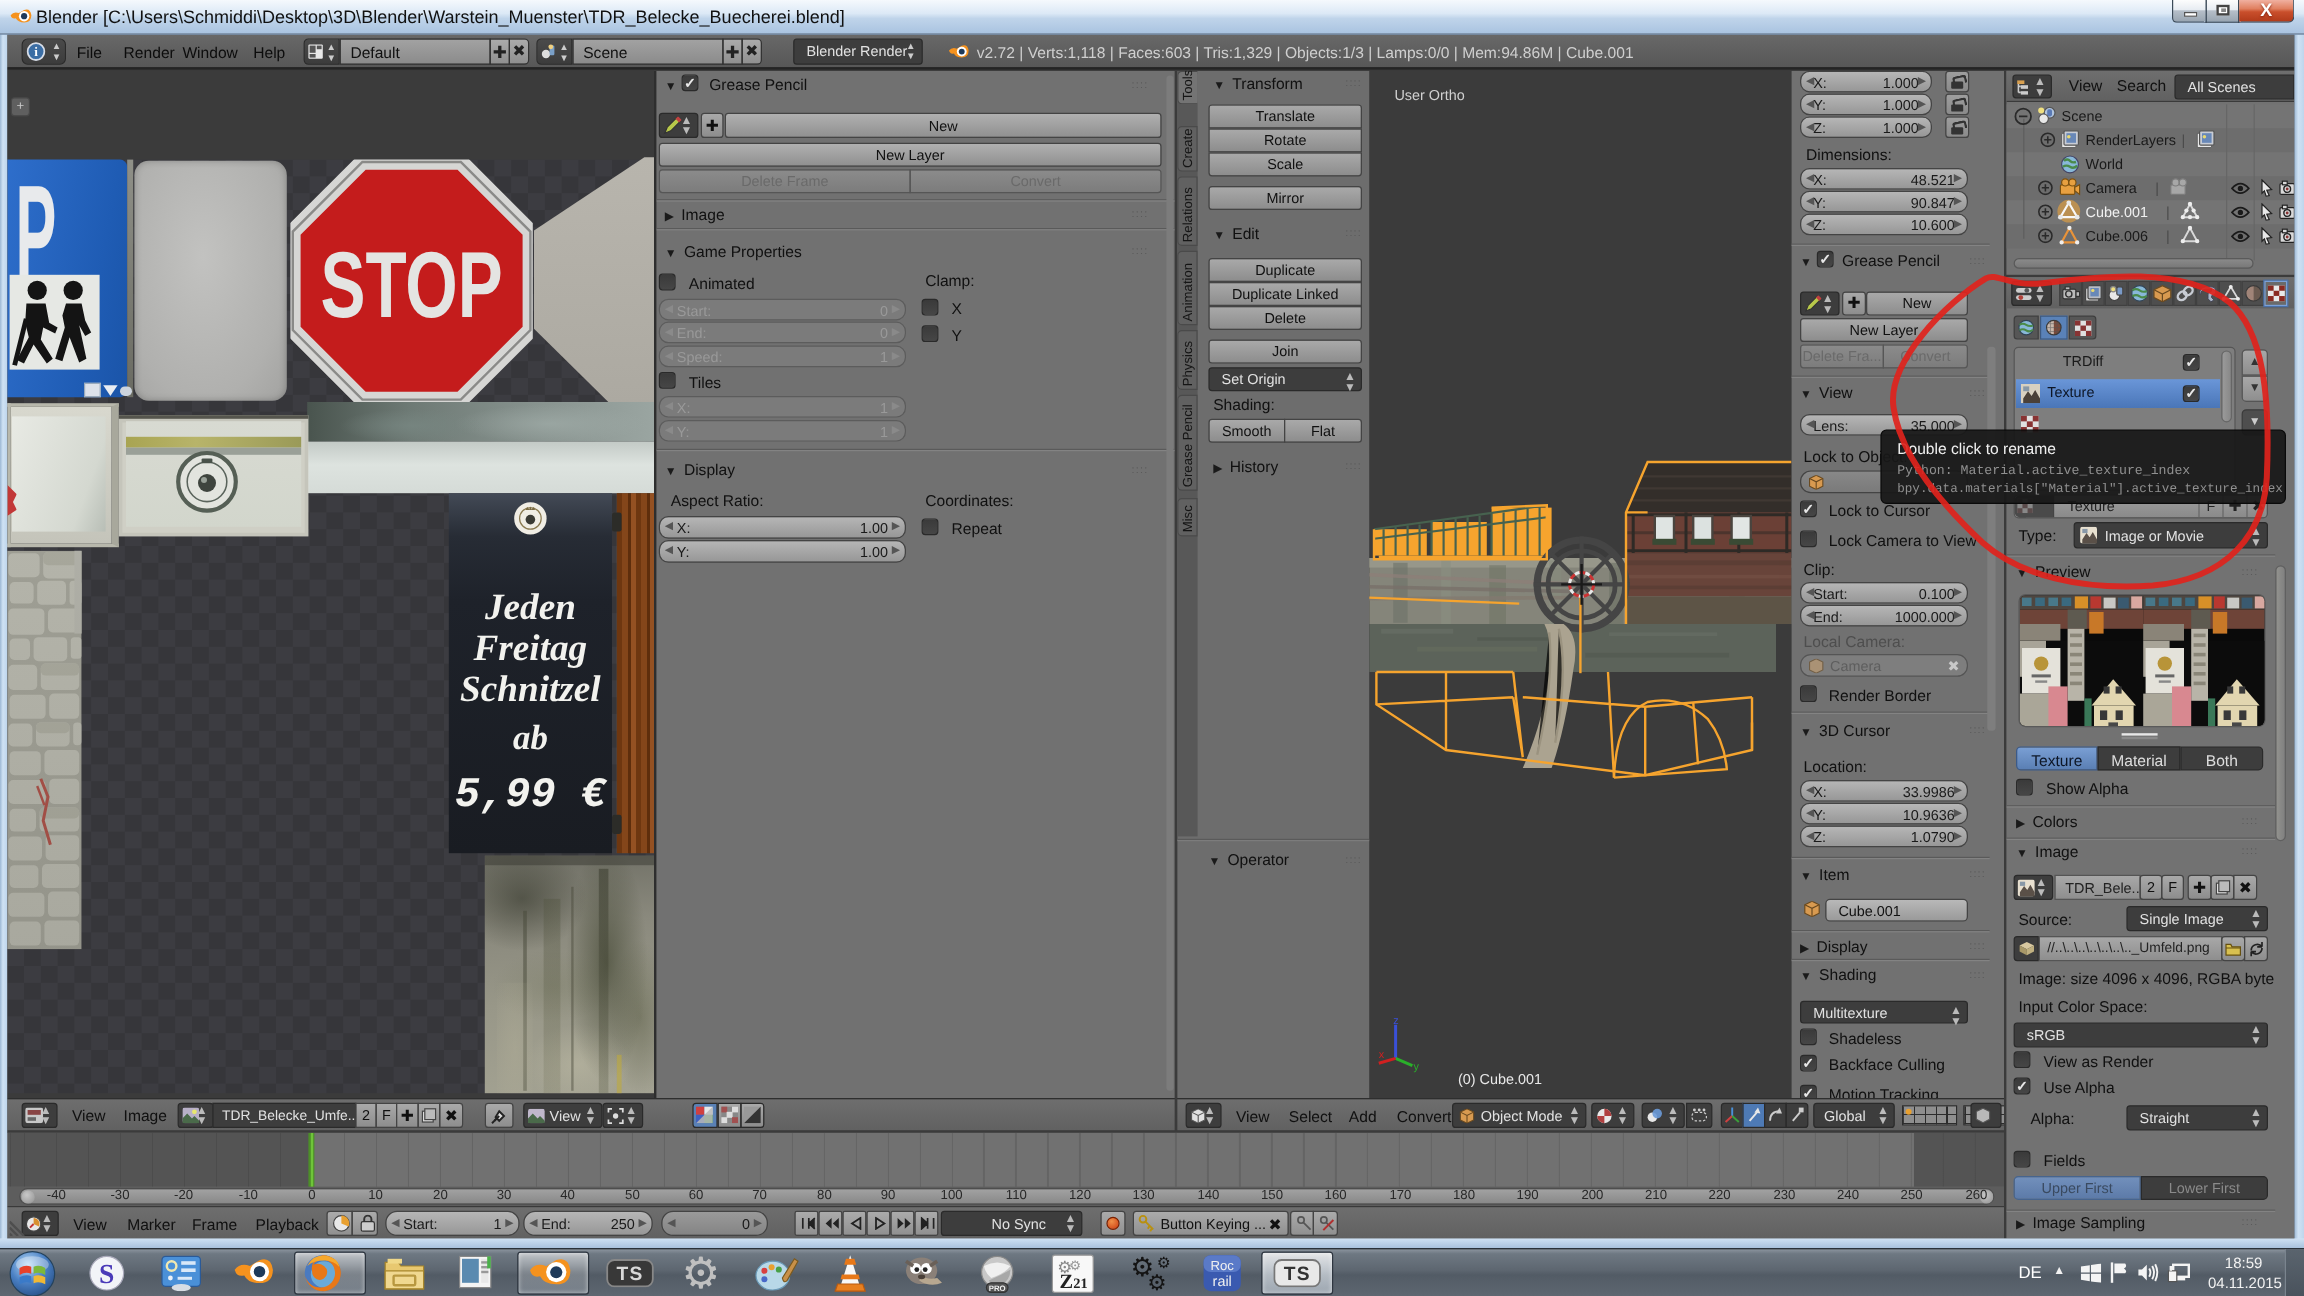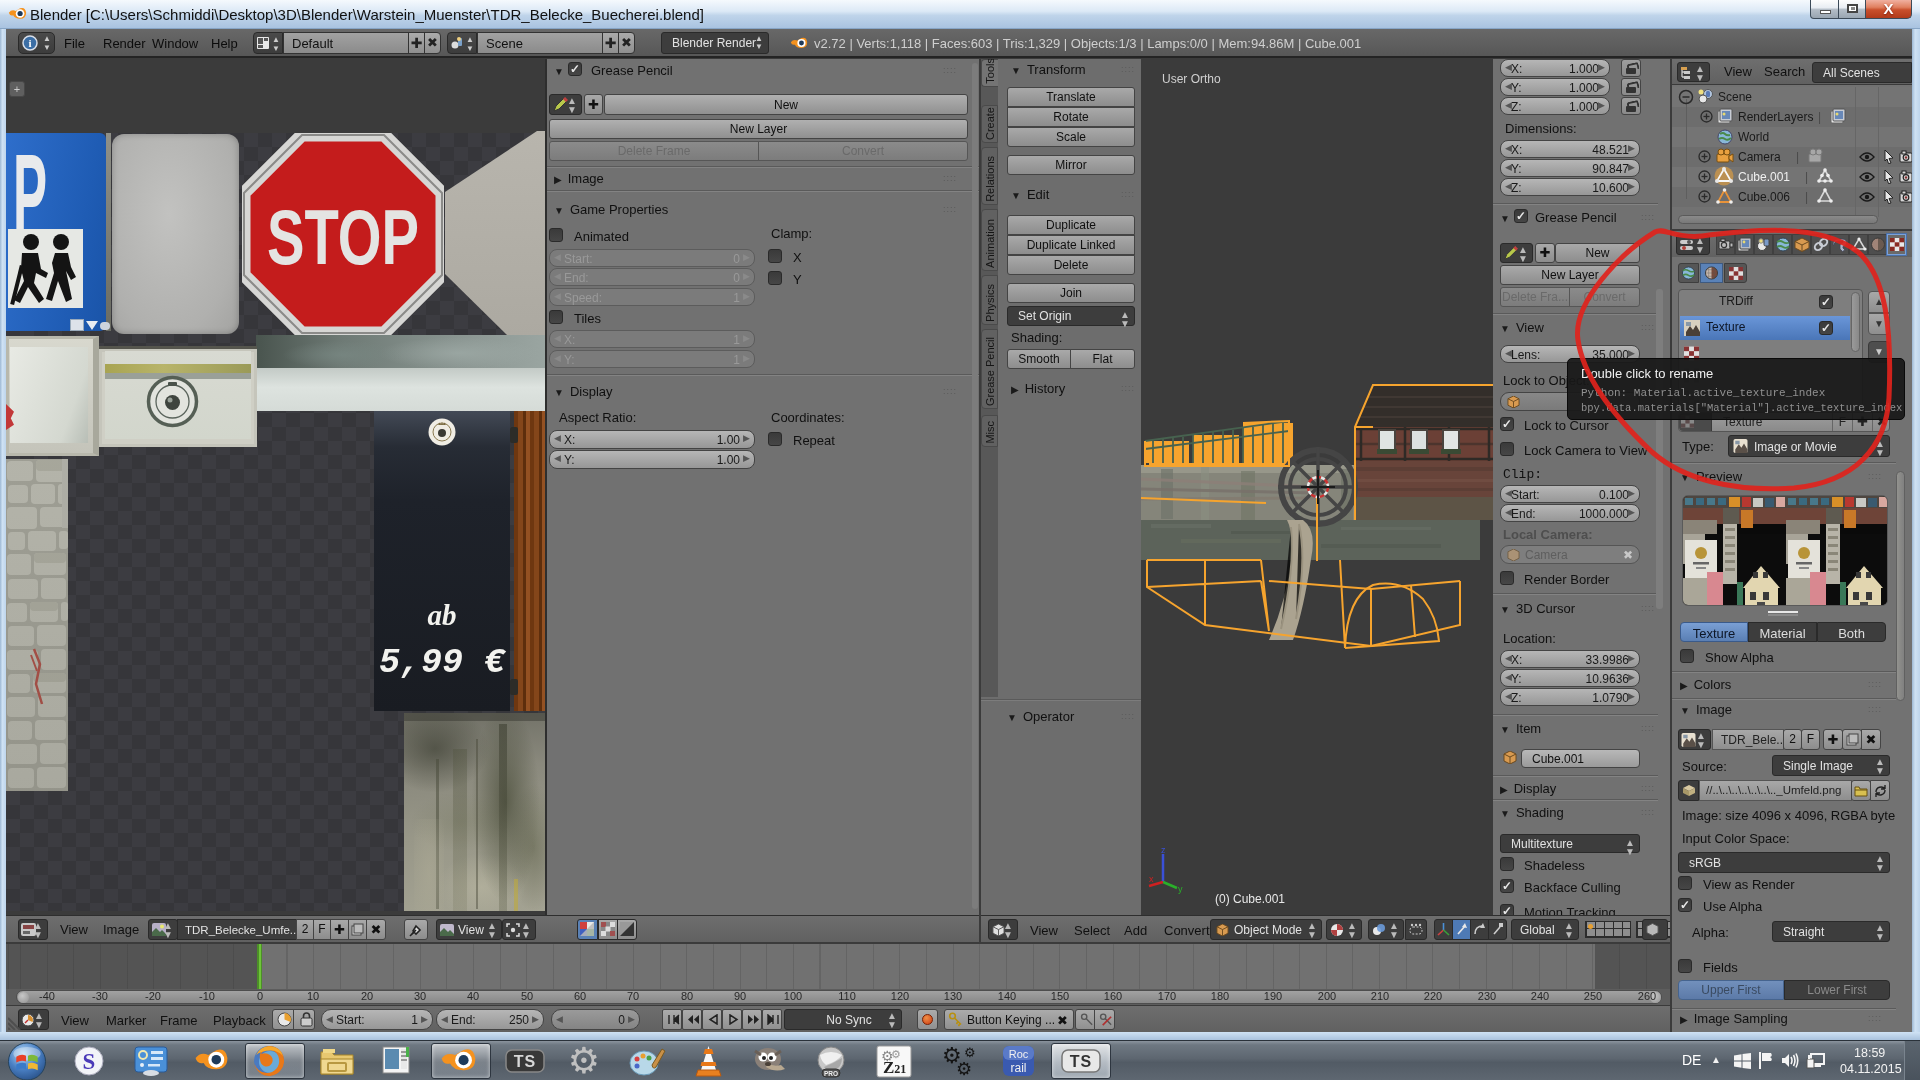--- a/index.html
+++ b/index.html
@@ -218,20 +218,21 @@
     <rect x="23" y="8" width="9" height="4" rx="1" fill="#49524a"></rect>
   </svg>
 
   <div class="abs" style="left:368px;top:352px;width:136px;height:300px;background:linear-gradient(#434a56,#272c35 12%,#1e222a 30%,#191c22);"></div>
   <svg class="abs" style="left:421px;top:358px" width="30" height="30" viewBox="0 0 30 30">
     <circle cx="15" cy="15" r="13.5" fill="#f0ede4"></circle>
     <circle cx="15" cy="15" r="9" fill="none" stroke="#8a7a50" stroke-width="1"></circle>
     <circle cx="15" cy="16" r="4" fill="#3a3a34"></circle>
     <path d="M 11 8 L 12.5 5.5 L 14 7.5 L 15 5 L 16 7.5 L 17.5 5.5 L 19 8 Z" fill="#7a6a40"></path>
   </svg>
+  <div class="abs" style="left:368px;top:430px;width:136px;text-align:center;color:#f2f2ee;font-family:'Liberation Serif',serif;font-style:italic;font-weight:bold;font-size:31px;line-height:34px;">Jeden<br>Freitag<br>Schnitzel</div>
   <div class="abs" style="left:368px;top:540px;width:136px;text-align:center;color:#f2f2ee;font-family:'Liberation Serif',serif;font-style:italic;font-weight:bold;font-size:29px;">ab</div>
   <div class="abs" style="left:368px;top:584px;width:136px;text-align:center;color:#f2f2ee;font-family:Liberation Mono, monospace;font-style:italic;font-weight:bold;font-size:35px;">5,99 €</div>
 
   <div class="abs" style="left:508px;top:352px;width:31px;height:300px;background:repeating-linear-gradient(90deg,#6e3710 0 4px,#84461a 4px 9px,#5e2e0c 9px 12px,#945122 12px 16px);"></div>
   <div class="abs" style="left:504px;top:368px;width:8px;height:16px;background:#2c2c28;border-radius:2px;"></div>
   <div class="abs" style="left:504px;top:620px;width:8px;height:16px;background:#2c2c28;border-radius:2px;"></div>
 
   <svg class="abs" style="left:0;top:400px;" width="62" height="332" viewBox="0 0 62 332">
     <rect width="62" height="332" fill="#a3a399"></rect>
     <g fill="#bfbfb5">
@@ -714,34 +715,34 @@
     <div class="abs" style="left:7px;top:333px;width:140px;height:19px;background:linear-gradient(#888,#7a7a7a);border:1px solid #444;border-radius:9px;">
       <svg width="13" height="12" style="position:absolute;left:6px;top:3px" viewBox="0 0 14 13">
           <path d="M7 0 L13 3 L13 10 L7 13 L1 10 L1 3 Z" fill="#d89a50" stroke="#6a4a20"></path>
           <path d="M1 3 L7 6 L13 3 M7 6 L7 13" stroke="#6a4a20" fill="none"></path>
         </svg>
     </div>
     <div class="chk" style="left:7px;top:358px;">✓</div>
     <div class="phead" style="left:31px;top:359px;">Lock to Cursor</div>
     <div class="chk" style="left:7px;top:383px;"></div>
     <div class="phead" style="left:31px;top:384px;">Lock Camera to View</div>
-    <div class="phead" style="left:10px;top:408px;font-family:Liberation Mono, monospace;">Clip:</div>
+    <div class="phead" style="left:10px;top:408px;">Clip:</div>
     <div class="num" style="left:7px;top:426px;width:140px;height:18px;">
         <span class="la">◀</span>
         <span class="lab" style="left:10px;">Start:</span>
         <span class="val" style="right:10px;">0.100</span>
         <span class="ra">▶</span>
       </div>
     <div class="num" style="left:7px;top:445px;width:140px;height:18px;">
         <span class="la">◀</span>
         <span class="lab" style="left:10px;">End:</span>
         <span class="val" style="right:10px;">1000.000</span>
         <span class="ra">▶</span>
       </div>
-    <div class="phead" style="left:10px;top:468px;color:#4e4e4e;font-weight:bold;">Local Camera:</div>
+    <div class="phead" style="left:10px;top:468px;color:#4e4e4e;">Local Camera:</div>
     <div class="abs" style="left:7px;top:486px;width:140px;height:19px;background:#7e7e7e;border:1px solid #555;border-radius:9px;color:#5e5e5e;padding:2px 0 0 24px;">Camera
       <svg width="13" height="12" style="position:absolute;left:6px;top:3px;opacity:.6" viewBox="0 0 14 13">
           <path d="M7 0 L13 3 L13 10 L7 13 L1 10 L1 3 Z" fill="#c8a070" stroke="#6a4a20"></path>
         </svg>
       <div class="abs" style="right:6px;top:2px;color:#c8c8c8;font-size:12px;">✖</div>
     </div>
     <div class="chk" style="left:7px;top:512px;"></div>
     <div class="phead" style="left:31px;top:513px;">Render Border</div>
     <div class="sep" style="left:0;top:534px;width:165px;"></div>
     <div class="phead" style="left:7px;top:542px;"><span class="tri">▼</span>3D Cursor</div>

